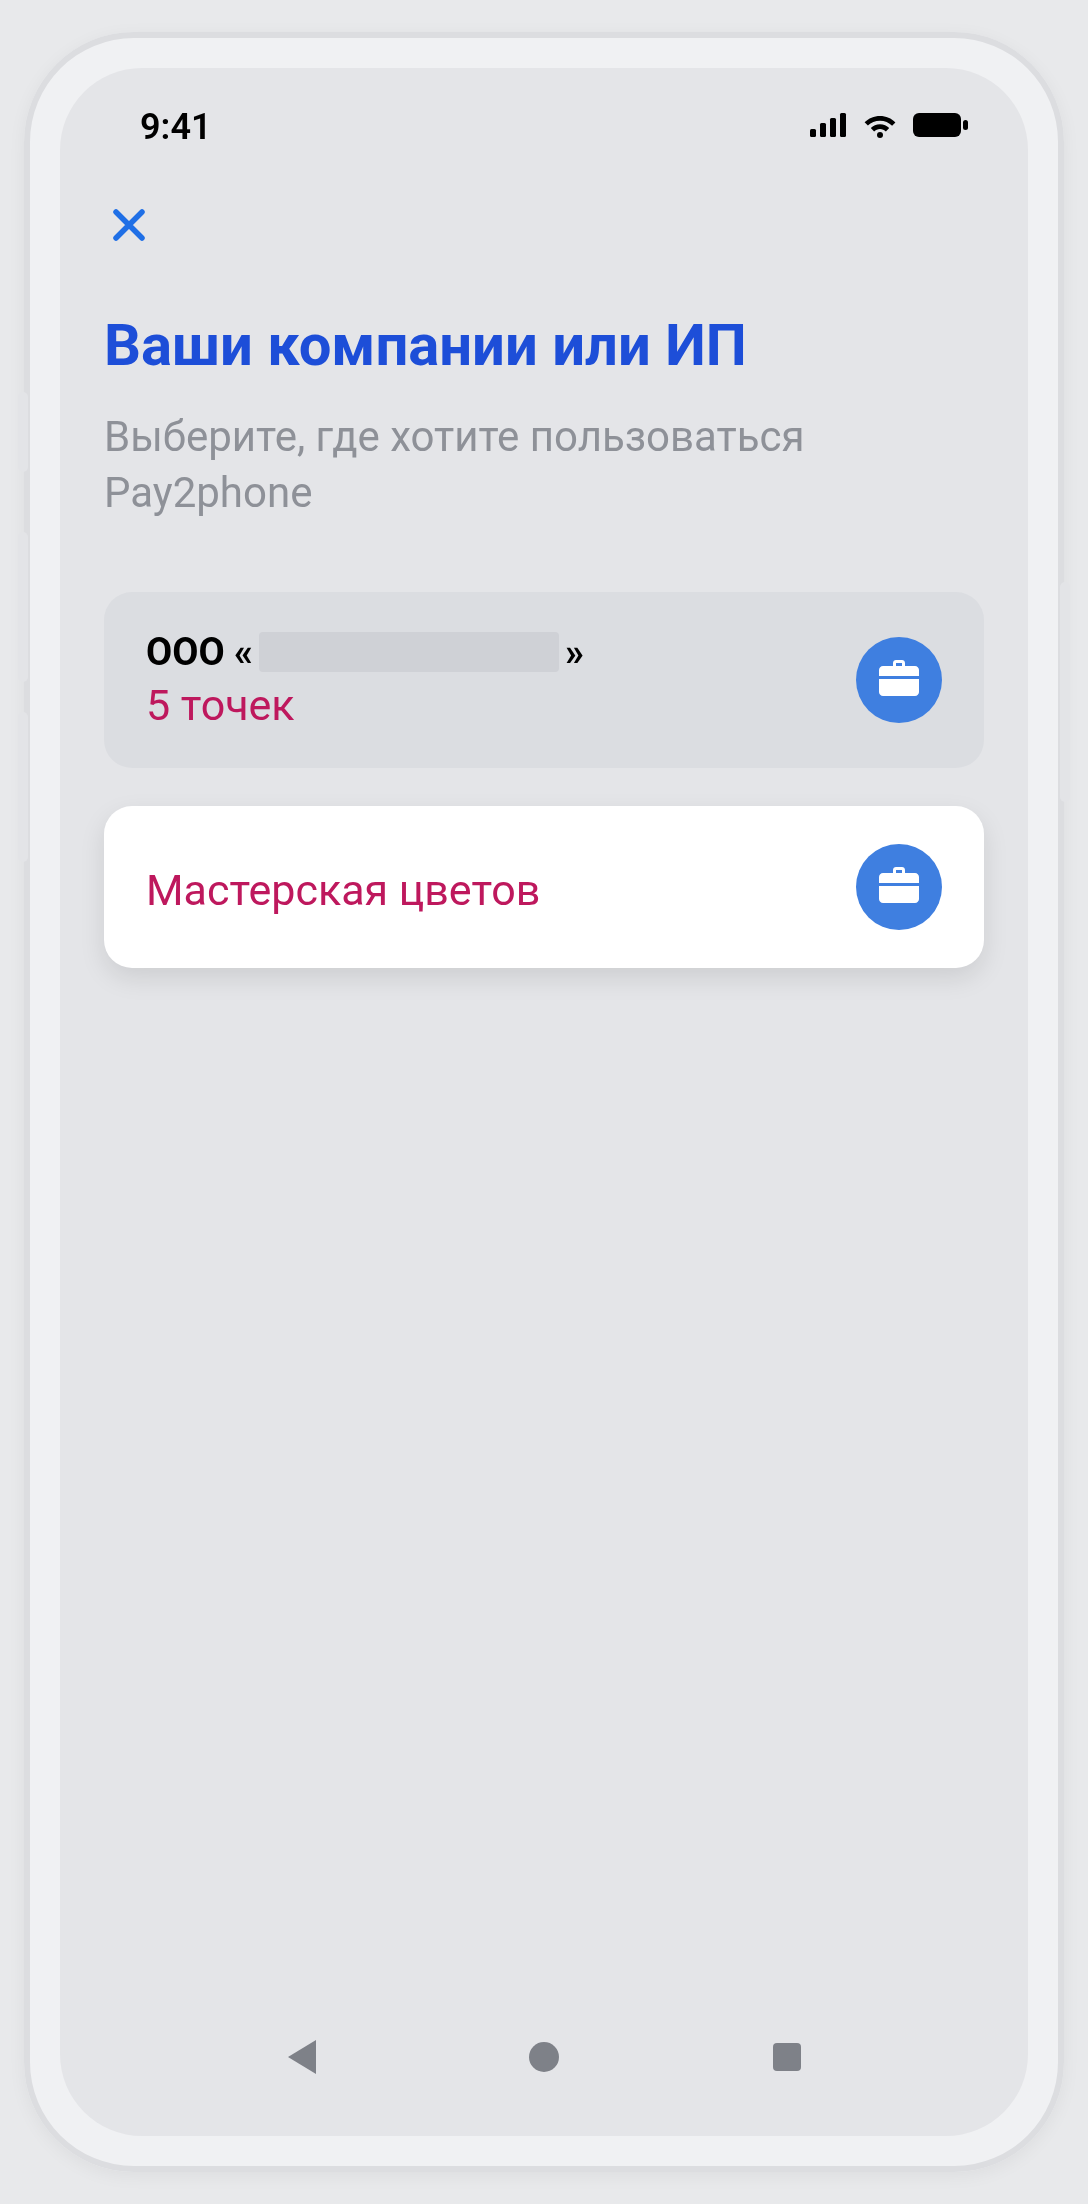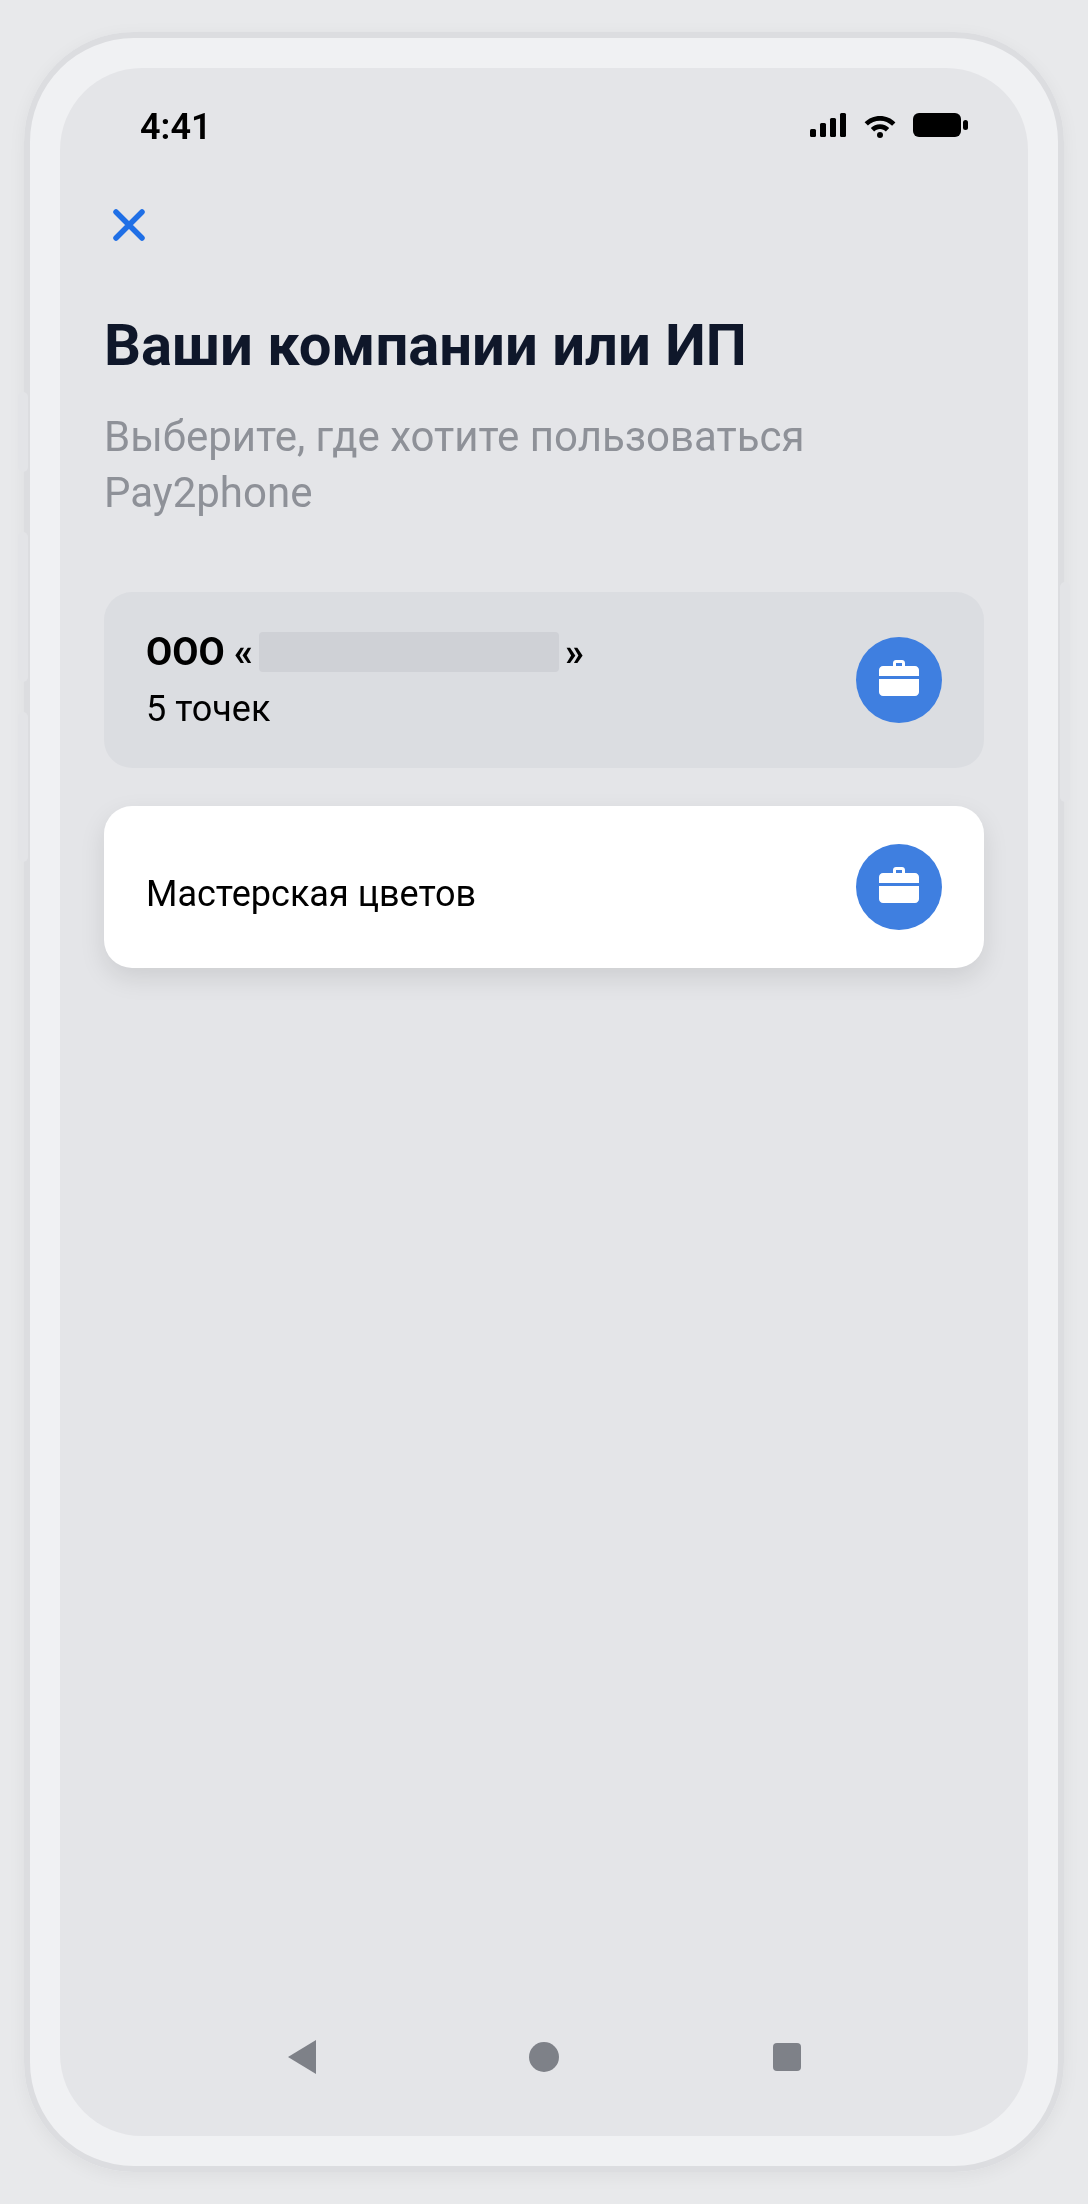--- a/index.html
+++ b/index.html
@@ -70,21 +70,21 @@
     align-items: center;
     justify-content: center;
     cursor: pointer;
   }
   .content {
     padding: 60px 44px 0 44px;
   }
   .page-title {
     font-size: 58px;
     font-weight: 700;
-    color: #0f172a;
+    color: #1d4ed8;
     line-height: 1.15;
   }
   .page-subtitle {
     margin-top: 30px;
     font-size: 42px;
     color: #8e9198;
     line-height: 1.35;
   }
   .cards {
     margin-top: 70px;
@@ -123,23 +123,23 @@
   }
   .redact {
     display: inline-block;
     height: 40px;
     width: 300px;
     background: #cfd1d6;
     border-radius: 4px;
     vertical-align: middle;
   }
   .card-sub {
-    margin-top: 14px;
-    font-size: 36px;
-    color: #000000;
+    margin-top: 6px;
+    font-size: 43px;
+    color: #be185d;
   }
   .badge {
     width: 86px;
     height: 86px;
     border-radius: 50%;
     background: #3f7fe0;
     display: flex;
     align-items: center;
     justify-content: center;
     flex-shrink: 0;
@@ -168,21 +168,21 @@
 
 <div class="phone-frame">
   <div class="side-button sb-left-1"></div>
   <div class="side-button sb-left-2"></div>
   <div class="side-button sb-left-3"></div>
   <div class="side-button sb-right"></div>
 
   <div class="screen">
 
     <div class="status-bar">
-      <div class="status-time">4:41</div>
+      <div class="status-time">9:41</div>
       <div class="status-icons">
         <span>
           <svg width="38" height="24" viewBox="0 0 38 24">
             <rect x="0" y="16" width="6" height="8" rx="1.5" fill="#000"></rect>
             <rect x="10" y="10" width="6" height="14" rx="1.5" fill="#000"></rect>
             <rect x="20" y="5" width="6" height="19" rx="1.5" fill="#000"></rect>
             <rect x="30" y="0" width="6" height="24" rx="1.5" fill="#000"></rect>
           </svg>
         </span>
         <span>

